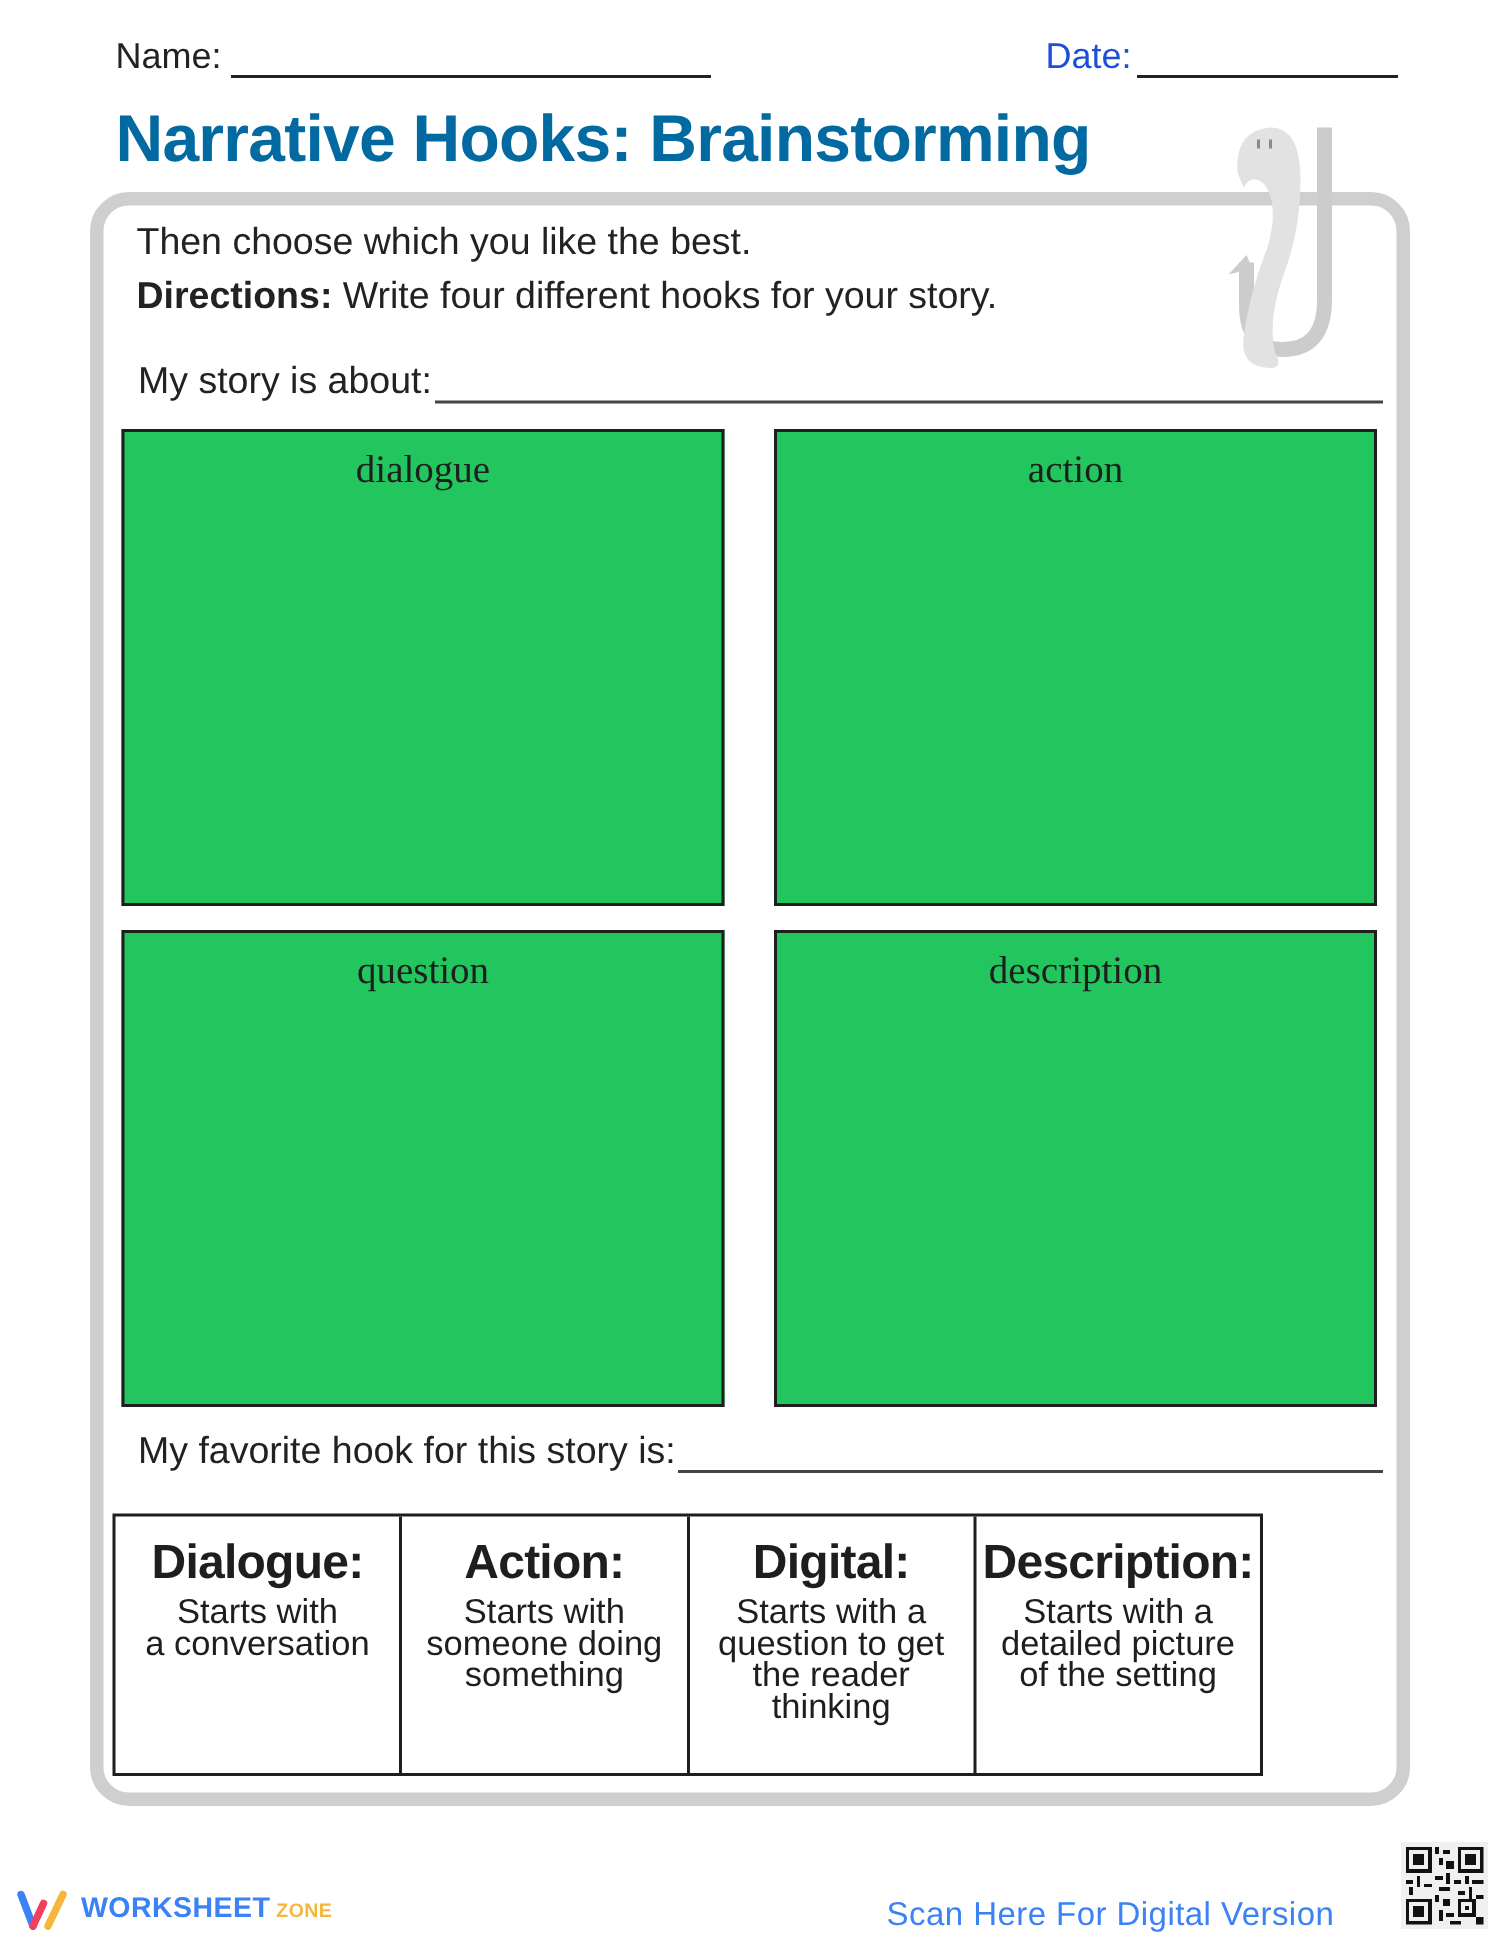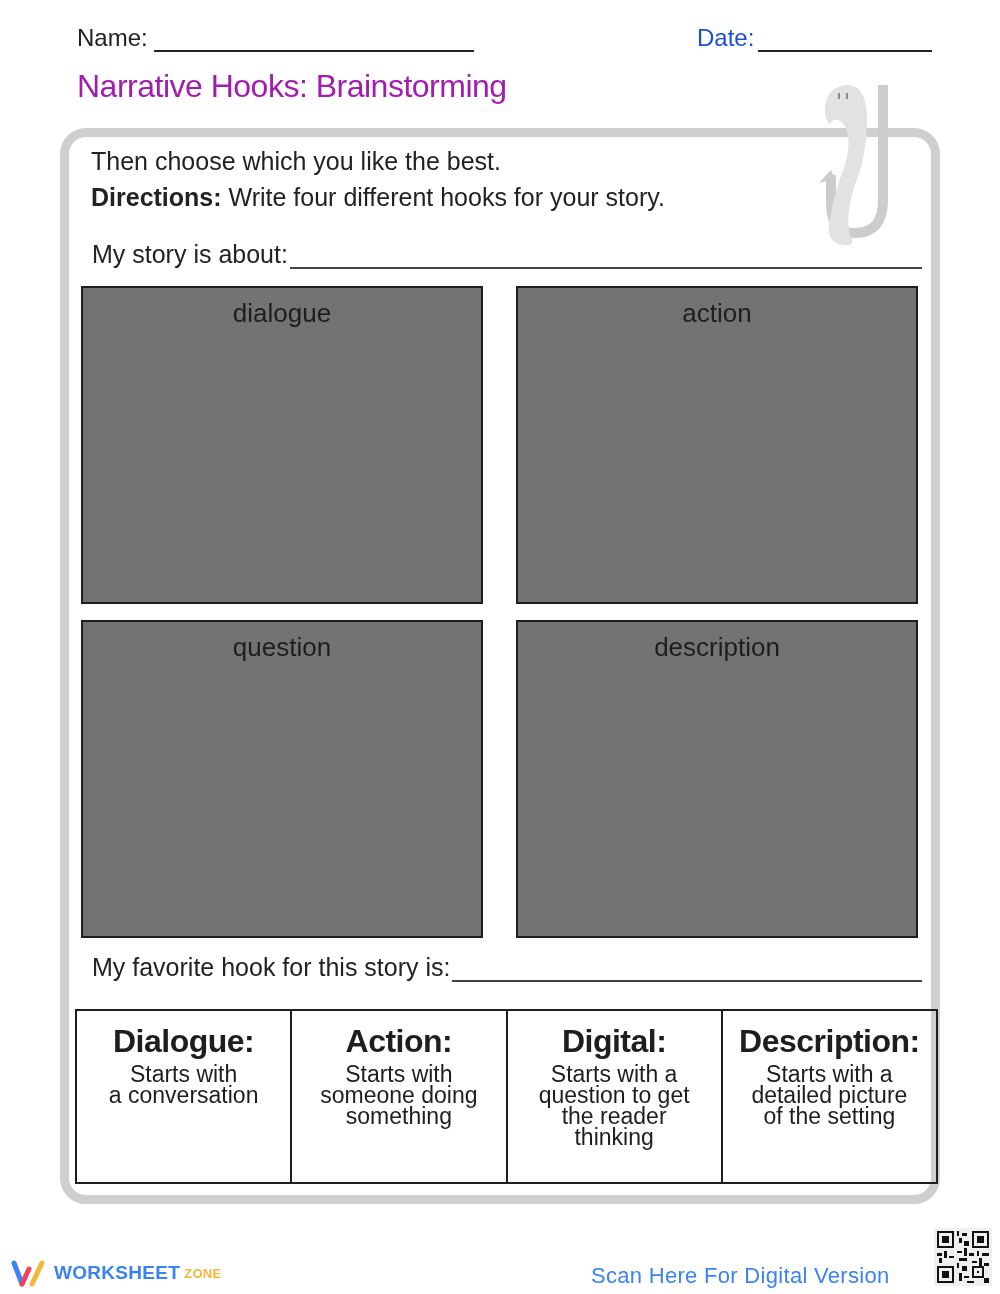--- a/index.html
+++ b/index.html
@@ -4,42 +4,42 @@
 <style>
   * { box-sizing: border-box; margin: 0; padding: 0; }
   html, body { width: 1000px; height: 1294px; background: #ffffff; overflow: hidden; }
   body { position: relative; font-family: "Liberation Sans", sans-serif; color: #1e1e1e; }
 
   .name-row { position: absolute; top: 24px; left: 77px; font-size: 24px; color: #222; display: flex; align-items: flex-end; }
   .name-line { display: inline-block; width: 320px; border-bottom: 2px solid #222; height: 28px; margin-left: 6px; }
   .date-row { position: absolute; top: 24px; left: 697px; font-size: 24px; color: #1d4ed8; display: flex; align-items: flex-end; }
   .date-line { display: inline-block; width: 174px; border-bottom: 2px solid #222; height: 28px; margin-left: 4px; }
 
-  .title { position: absolute; top: 68px; left: 77px; font-size: 32px; font-weight: 400; color: #a21caf; letter-spacing: -0.5px; }
+  .title { position: absolute; top: 68px; left: 77px; font-size: 44px; font-weight: 700; color: #0369a1; letter-spacing: -0.5px; }
 
   .frame { position: absolute; left: 60px; top: 128px; width: 880px; height: 1076px; border: 9px solid #cfcfcf; border-radius: 26px; background: #fff; }
 
   .mascot { position: absolute; left: 795px; top: 75px; width: 130px; height: 175px; }
 
   .directions { position: absolute; left: 91px; top: 143px; font-size: 25px; line-height: 36px; color: #222; }
   .directions b { font-weight: 700; }
 
   .story-row { position: absolute; left: 92px; top: 240px; width: 830px; display: flex; align-items: flex-end; font-size: 25px; color: #222; }
   .fill-line { flex: 1; border-bottom: 2px solid #444; height: 28px; margin-left: 2px; }
 
-  .hook-box { position: absolute; border: 2.5px solid #1e1e1e; width: 402px; height: 318px; background: #737373; }
+  .hook-box { position: absolute; border: 2.5px solid #1e1e1e; width: 402px; height: 318px; background: #22c55e; font-family: Liberation Serif, serif; }
   .hook-box .label { display: block; text-align: center; font-size: 26px; margin-top: 10px; color: #1e1e1e; }
   #box-dialogue { left: 81px; top: 286px; }
   #box-action { left: 516px; top: 286px; }
   #box-question { left: 81px; top: 620px; }
   #box-description { left: 516px; top: 620px; }
 
   .fav-row { position: absolute; left: 92px; top: 953px; width: 830px; display: flex; align-items: flex-end; font-size: 25px; color: #222; }
 
-  .ref-table { position: absolute; left: 75px; top: 1009px; width: 863px; height: 175px; border: 2.5px solid #1e1e1e; display: flex; }
+  .ref-table { position: absolute; left: 75px; top: 1009px; width: 767px; height: 175px; border: 2.5px solid #1e1e1e; display: flex; }
   .ref-cell { flex: 1; border-right: 2px solid #1e1e1e; text-align: center; padding-top: 12px; }
   .ref-cell:last-child { border-right: none; }
   .ref-cell .head { display: block; font-size: 32px; font-weight: 700; color: #1e1e1e; letter-spacing: -0.5px; }
   .ref-cell .desc { display: block; font-size: 23px; line-height: 21px; margin-top: 4px; color: #1e1e1e; white-space: pre-line; padding: 0 6px; }
 
   .footer-logo { position: absolute; left: 10px; top: 1258px; display: flex; align-items: center; }
   .logo-mark { width: 38px; height: 30px; margin-right: 6px; }
   .logo-text-a { font-size: 19px; font-weight: 700; color: #3b82f6; letter-spacing: 0.3px; }
   .logo-text-b { font-size: 13px; font-weight: 700; color: #f5b73b; letter-spacing: 0.3px; margin-left: 4px; }
 

